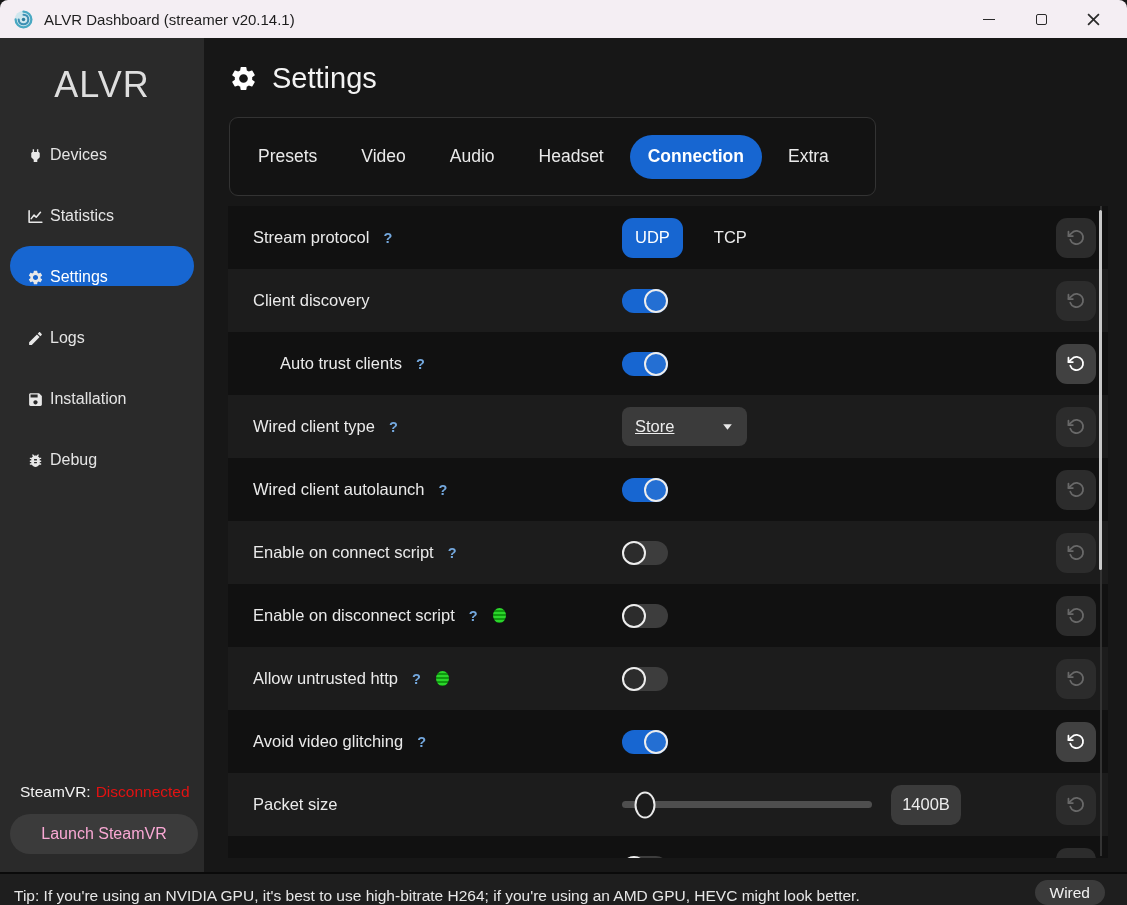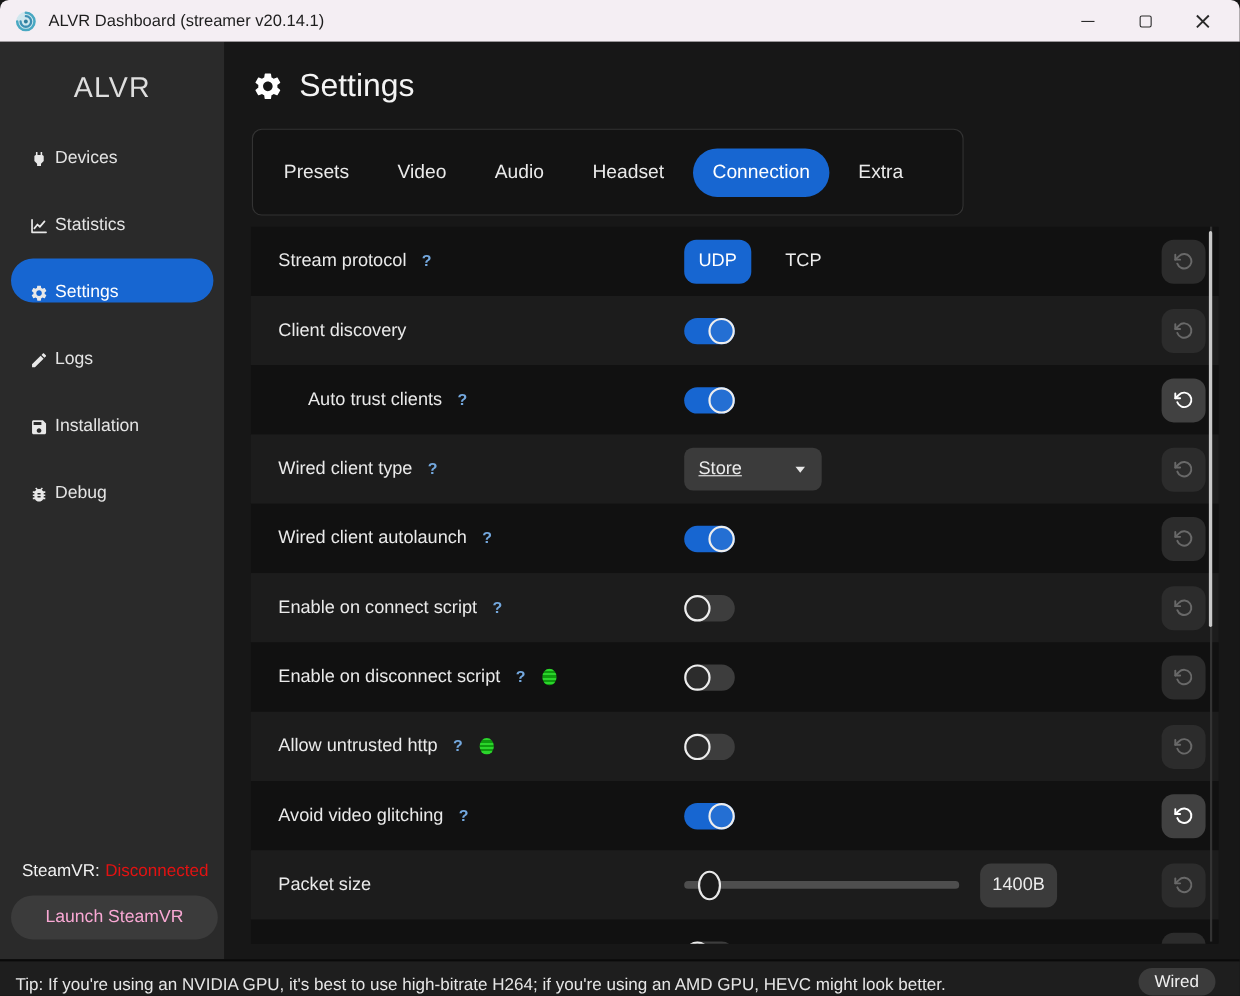--- a/index.html
+++ b/index.html
@@ -20,21 +20,21 @@
   .app-icon { margin-left:13px; width:21px; height:21px; }
   .titlebar .title { margin-left:10px; font-size:15px; color:#1d1d1d; }
   .win-controls { margin-left:auto; display:flex; height:100%; margin-right:8px; }
   .win-btn { width:52px; height:100%; display:flex; align-items:center; justify-content:center; cursor:pointer; }
   .glyph-min { width:12px; border-top:1.5px solid #2a2a2a; display:block; }
   .glyph-max { width:11px; height:11px; border:1.5px solid #2a2a2a; border-radius:2px; display:block; }
   .glyph-close svg { width:13px; height:13px; stroke:#2a2a2a; stroke-width:1.6; }
 
   
   .sidebar { position:absolute; top:38px; left:0; width:204px; bottom:33px; background:#2a2a2a; }
-  .side-logo { margin-top:26px; text-align:center; font-size:26px; color:#dedede; letter-spacing:1px; }
+  .side-logo { margin-top:26px; text-align:center; font-size:36px; color:#dedede; letter-spacing:1px; }
   .side-nav { margin-top:18px; }
   .side-item {
     height:40px; margin:0 10px 21px 10px; display:flex; align-items:flex-end;
     padding-left:17px; border-radius:20px; color:#e4e4e4; font-size:16px; gap:6px; cursor:pointer;
   }
   .side-item.selected { background:#1766d1; color:#fff; }
   .side-icon { width:17px; height:17px; flex:none; color:#e8e8e8; }
   .side-icon svg { width:17px; height:17px; }
   .side-bottom { position:absolute; left:10px; right:6px; bottom:18px; }
   .steamvr-line { padding-left:10px; font-size:15.5px; color:#f2f2f2; margin-bottom:13px; }
@@ -53,21 +53,21 @@
 
   .tab-bar {
     position:absolute; top:79px; left:25px; width:647px; height:79px;
     border:1px solid #333; border-radius:9px; background:#131313;
     display:flex; align-items:center; padding:0 10px; gap:8px;
   }
   .tab {
     height:44px; border-radius:22px; padding:0 18px; font-size:17.5px; color:#eaeaea;
     display:flex; align-items:center; cursor:pointer; white-space:nowrap;
   }
-  .tab.active { background:#1766d1; color:#fff; }
+  .tab.active { background:#1766d1; color:#fff;font-weight:bold; }
 
   .settings-list { position:absolute; top:168px; left:24px; width:880px; height:652px; overflow:hidden; }
   .row { position:relative; height:63px; display:flex; align-items:center; padding-left:25px; }
   .row.dark { background:#111; }
   .row.light { background:#1c1c1c; }
   .label { font-size:16.5px; color:#eaeaea; }
   .label.indent { margin-left:27px; }
   .help { margin-left:14px; color:#74a8de; font-weight:bold; font-size:14.5px; cursor:default; }
   .dot {
     margin-left:15px; width:13px; height:15px; border-radius:50%;

